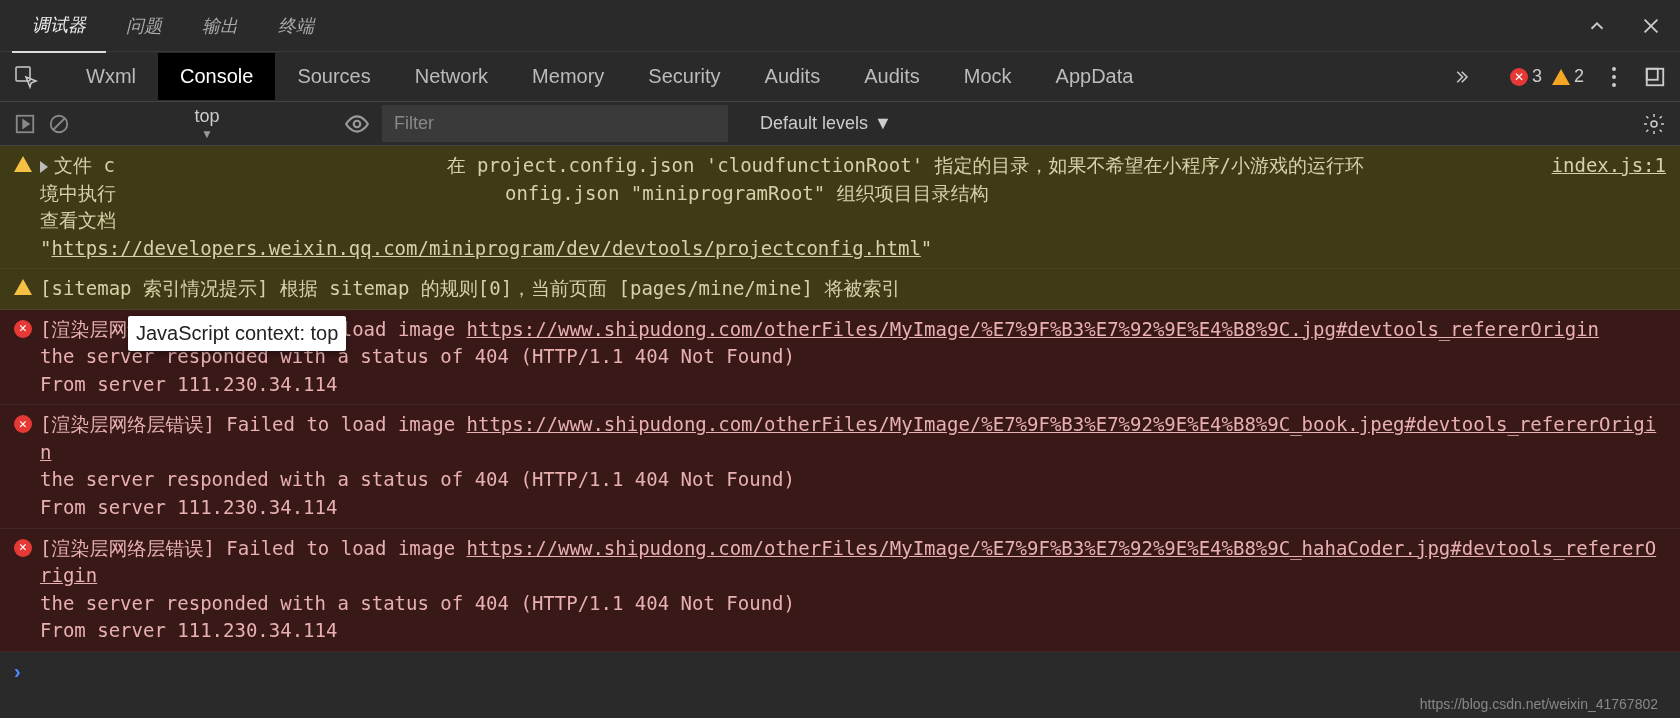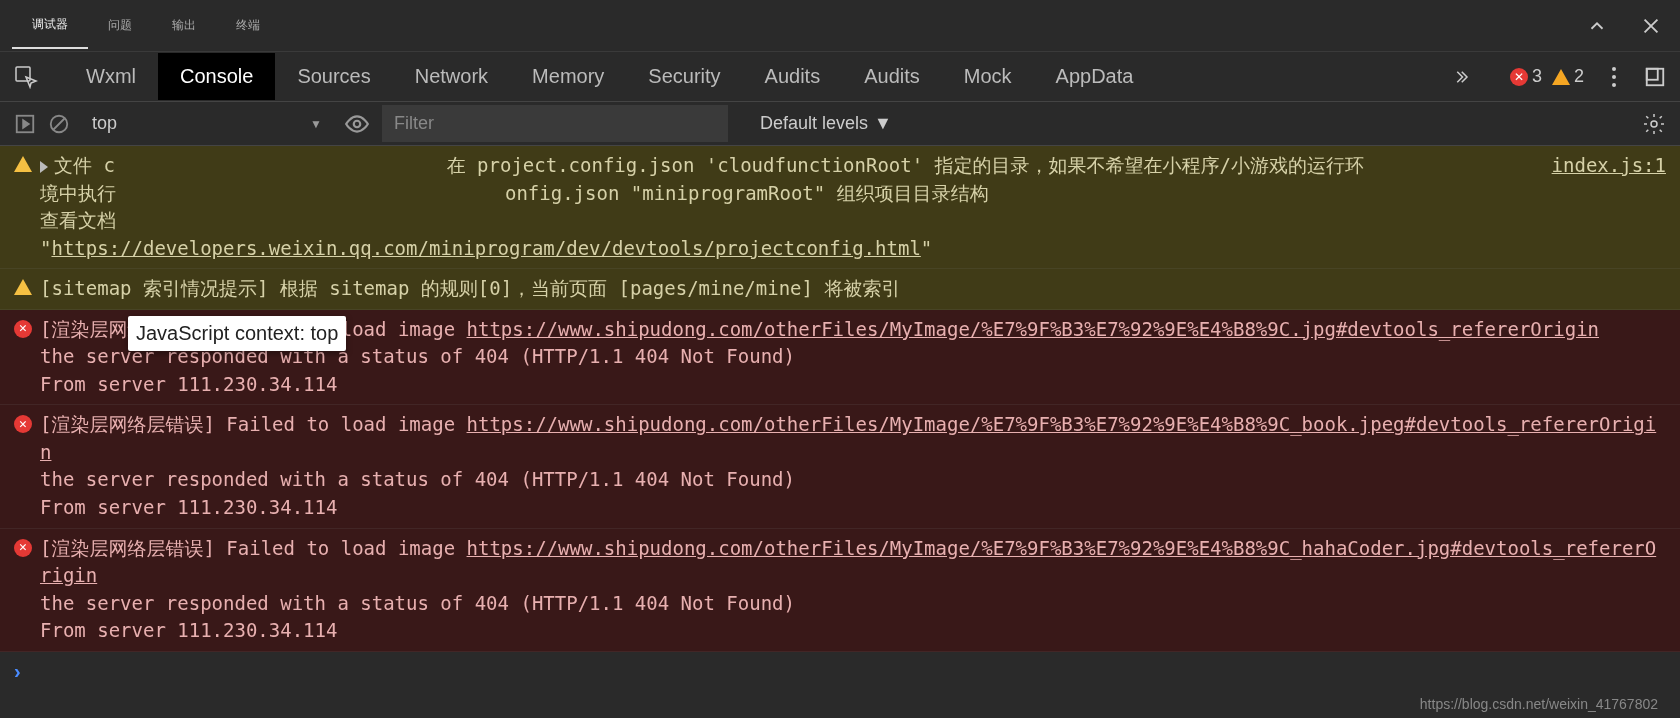--- a/index.html
+++ b/index.html
@@ -19,23 +19,24 @@
       display: flex;
       align-items: center;
       height: 52px;
       background: #2a2a2a;
       padding: 0 12px;
       border-bottom: 1px solid #3a3a3a;
       position: relative;
     }
     .top-tab {
       padding: 14px 20px;
-      font-size: 12px;
+      font-size: 18px;
       color: #aaa;
       cursor: pointer;
+      font-style: italic;
     }
     .top-tab.active {
       color: #eee;
       border-bottom: 2px solid #ddd;
     }
     .top-right-icons {
       position: absolute;
       right: 18px;
       display: flex;
       gap: 32px;
@@ -116,20 +117,21 @@
       padding: 0 14px;
       gap: 12px;
       border-bottom: 1px solid #444;
     }
     .tb-icon { width:22px; height:22px; stroke:#888; fill:none; stroke-width:2; cursor:pointer;}
     .context-select {
       display: flex; align-items: center; justify-content: space-between;
       width: 250px; padding: 4px 10px;
       color: #ccc; font-size: 18px;
       cursor: pointer;
+      flex-direction: column;
     }
     .context-select .tri { font-size: 12px; color: #999;}
     .eye-icon { width:26px; height:26px; stroke:#999; fill:none; stroke-width:2; cursor:pointer;}
     .filter-input {
       background: #3a3a3a;
       border: none;
       padding: 8px 12px;
       width: 346px;
       color: #ccc;
       font-size: 18px;

